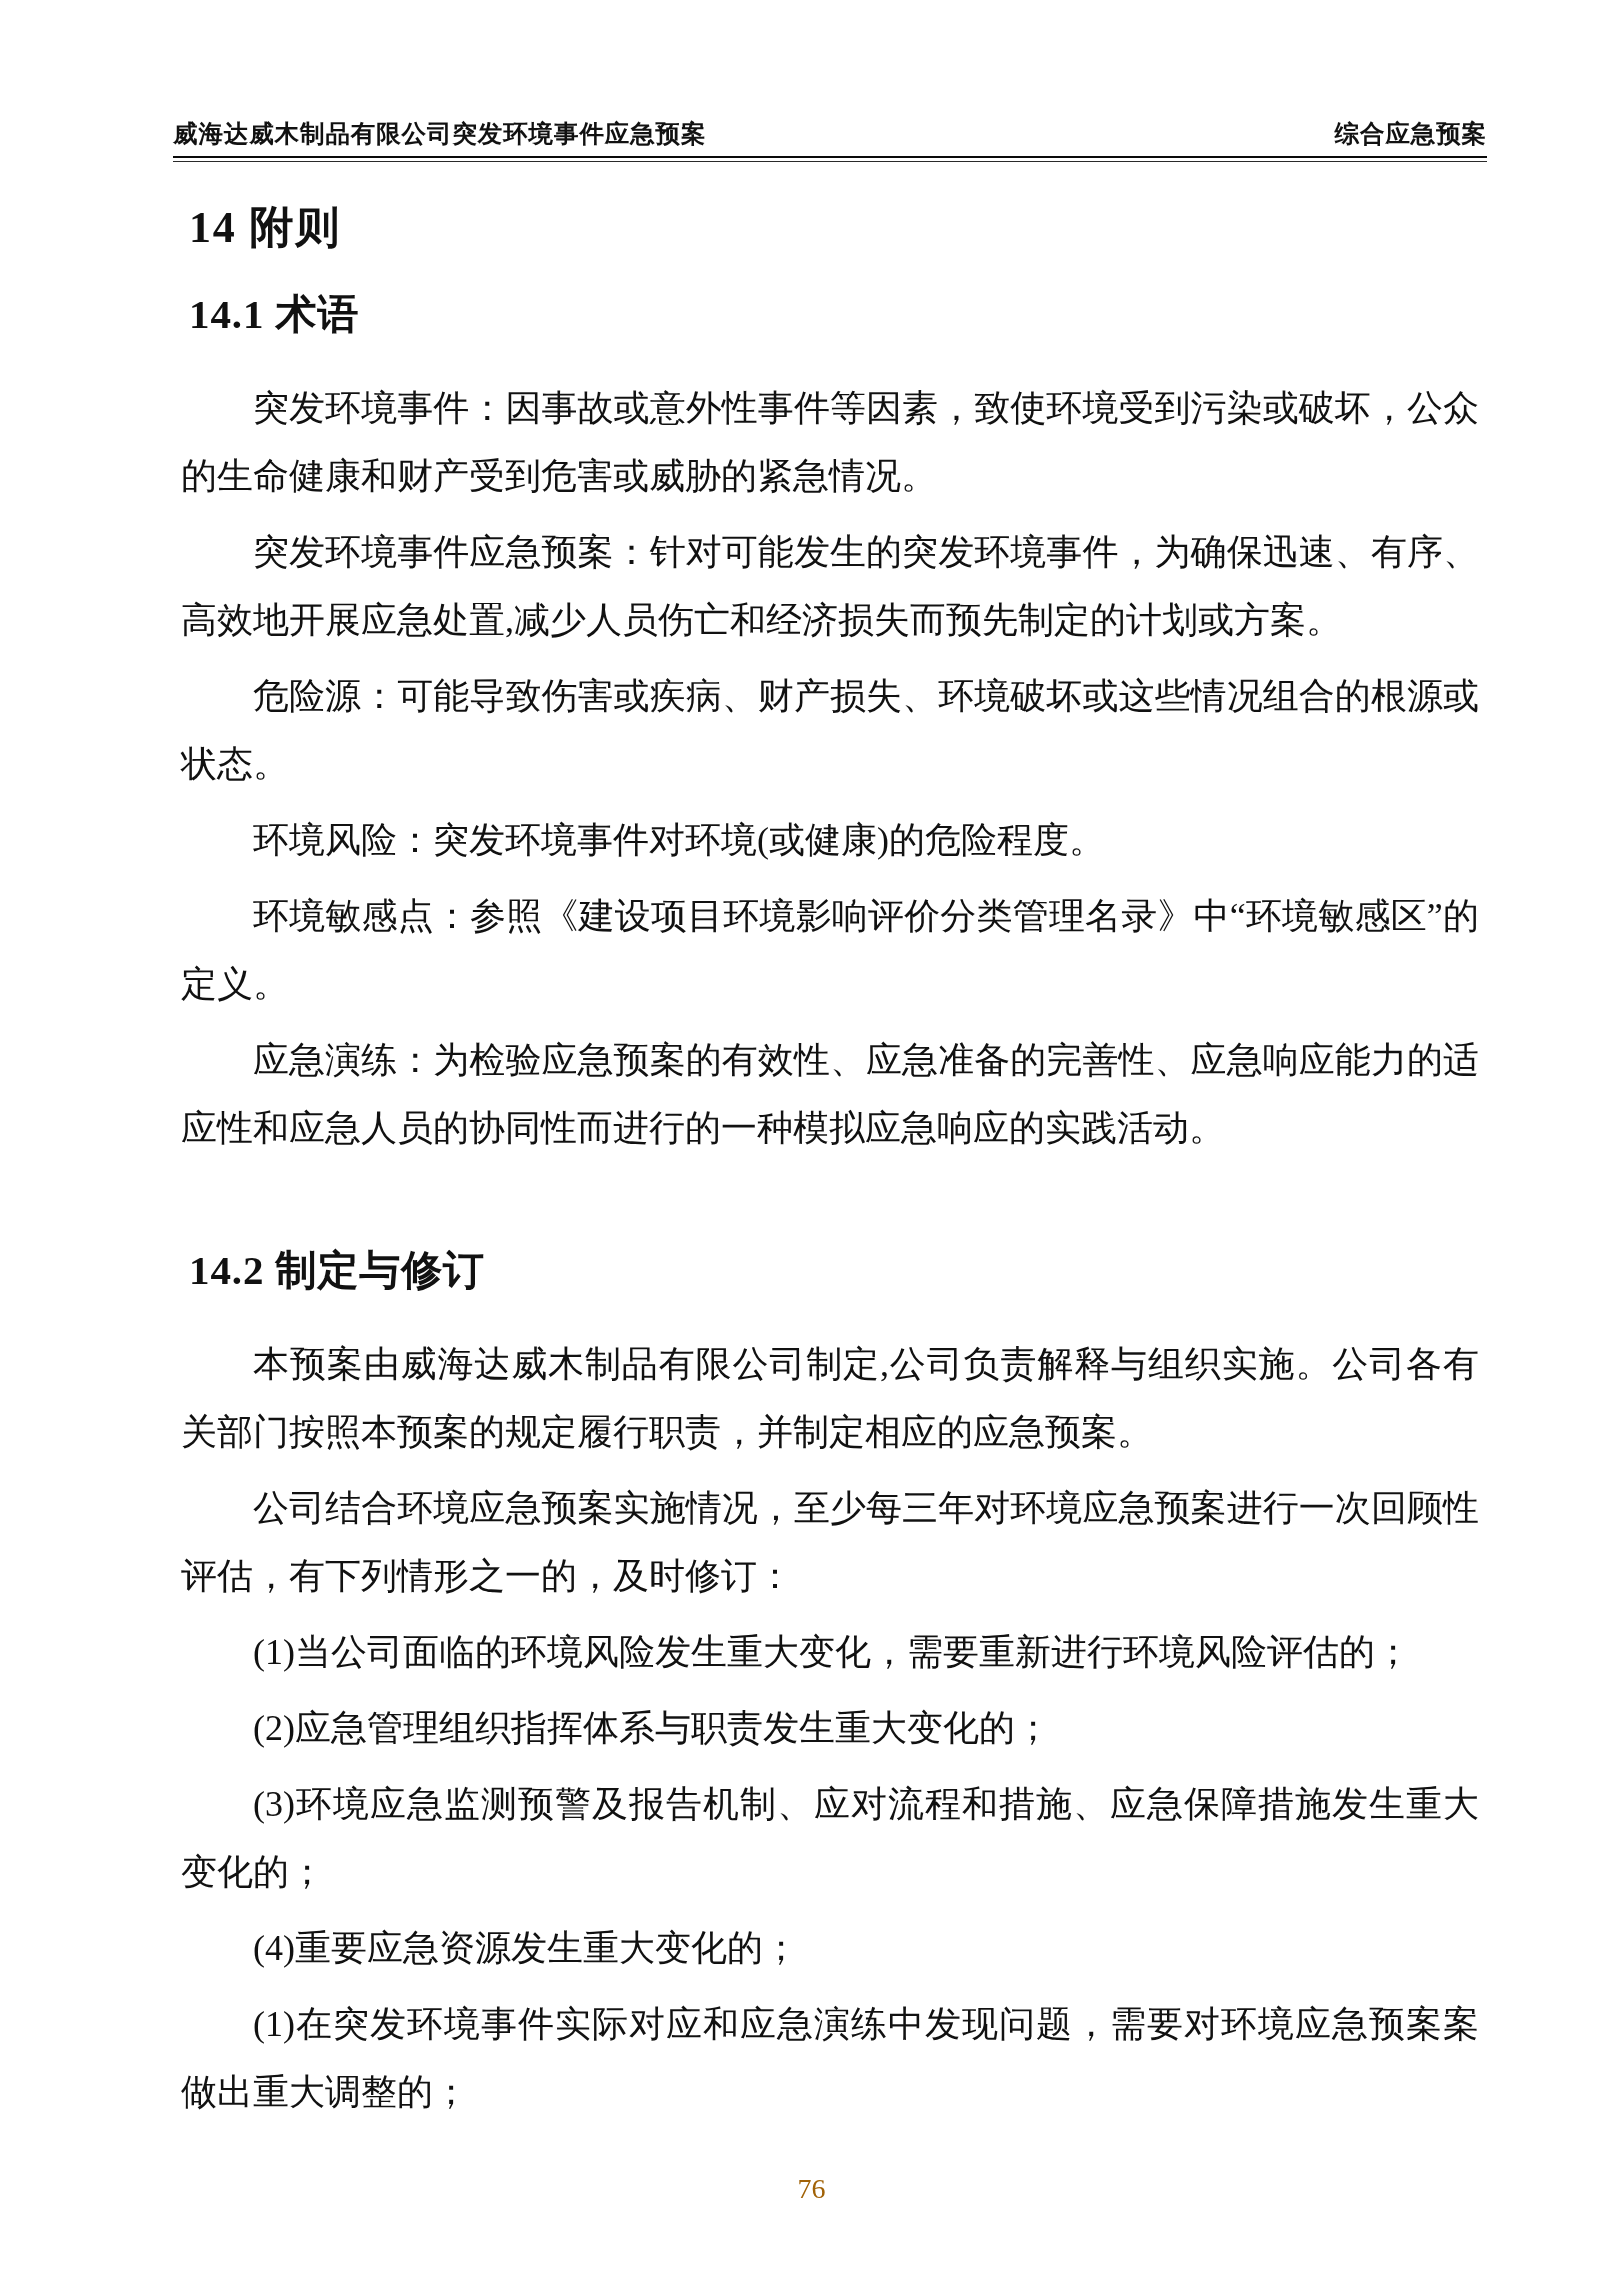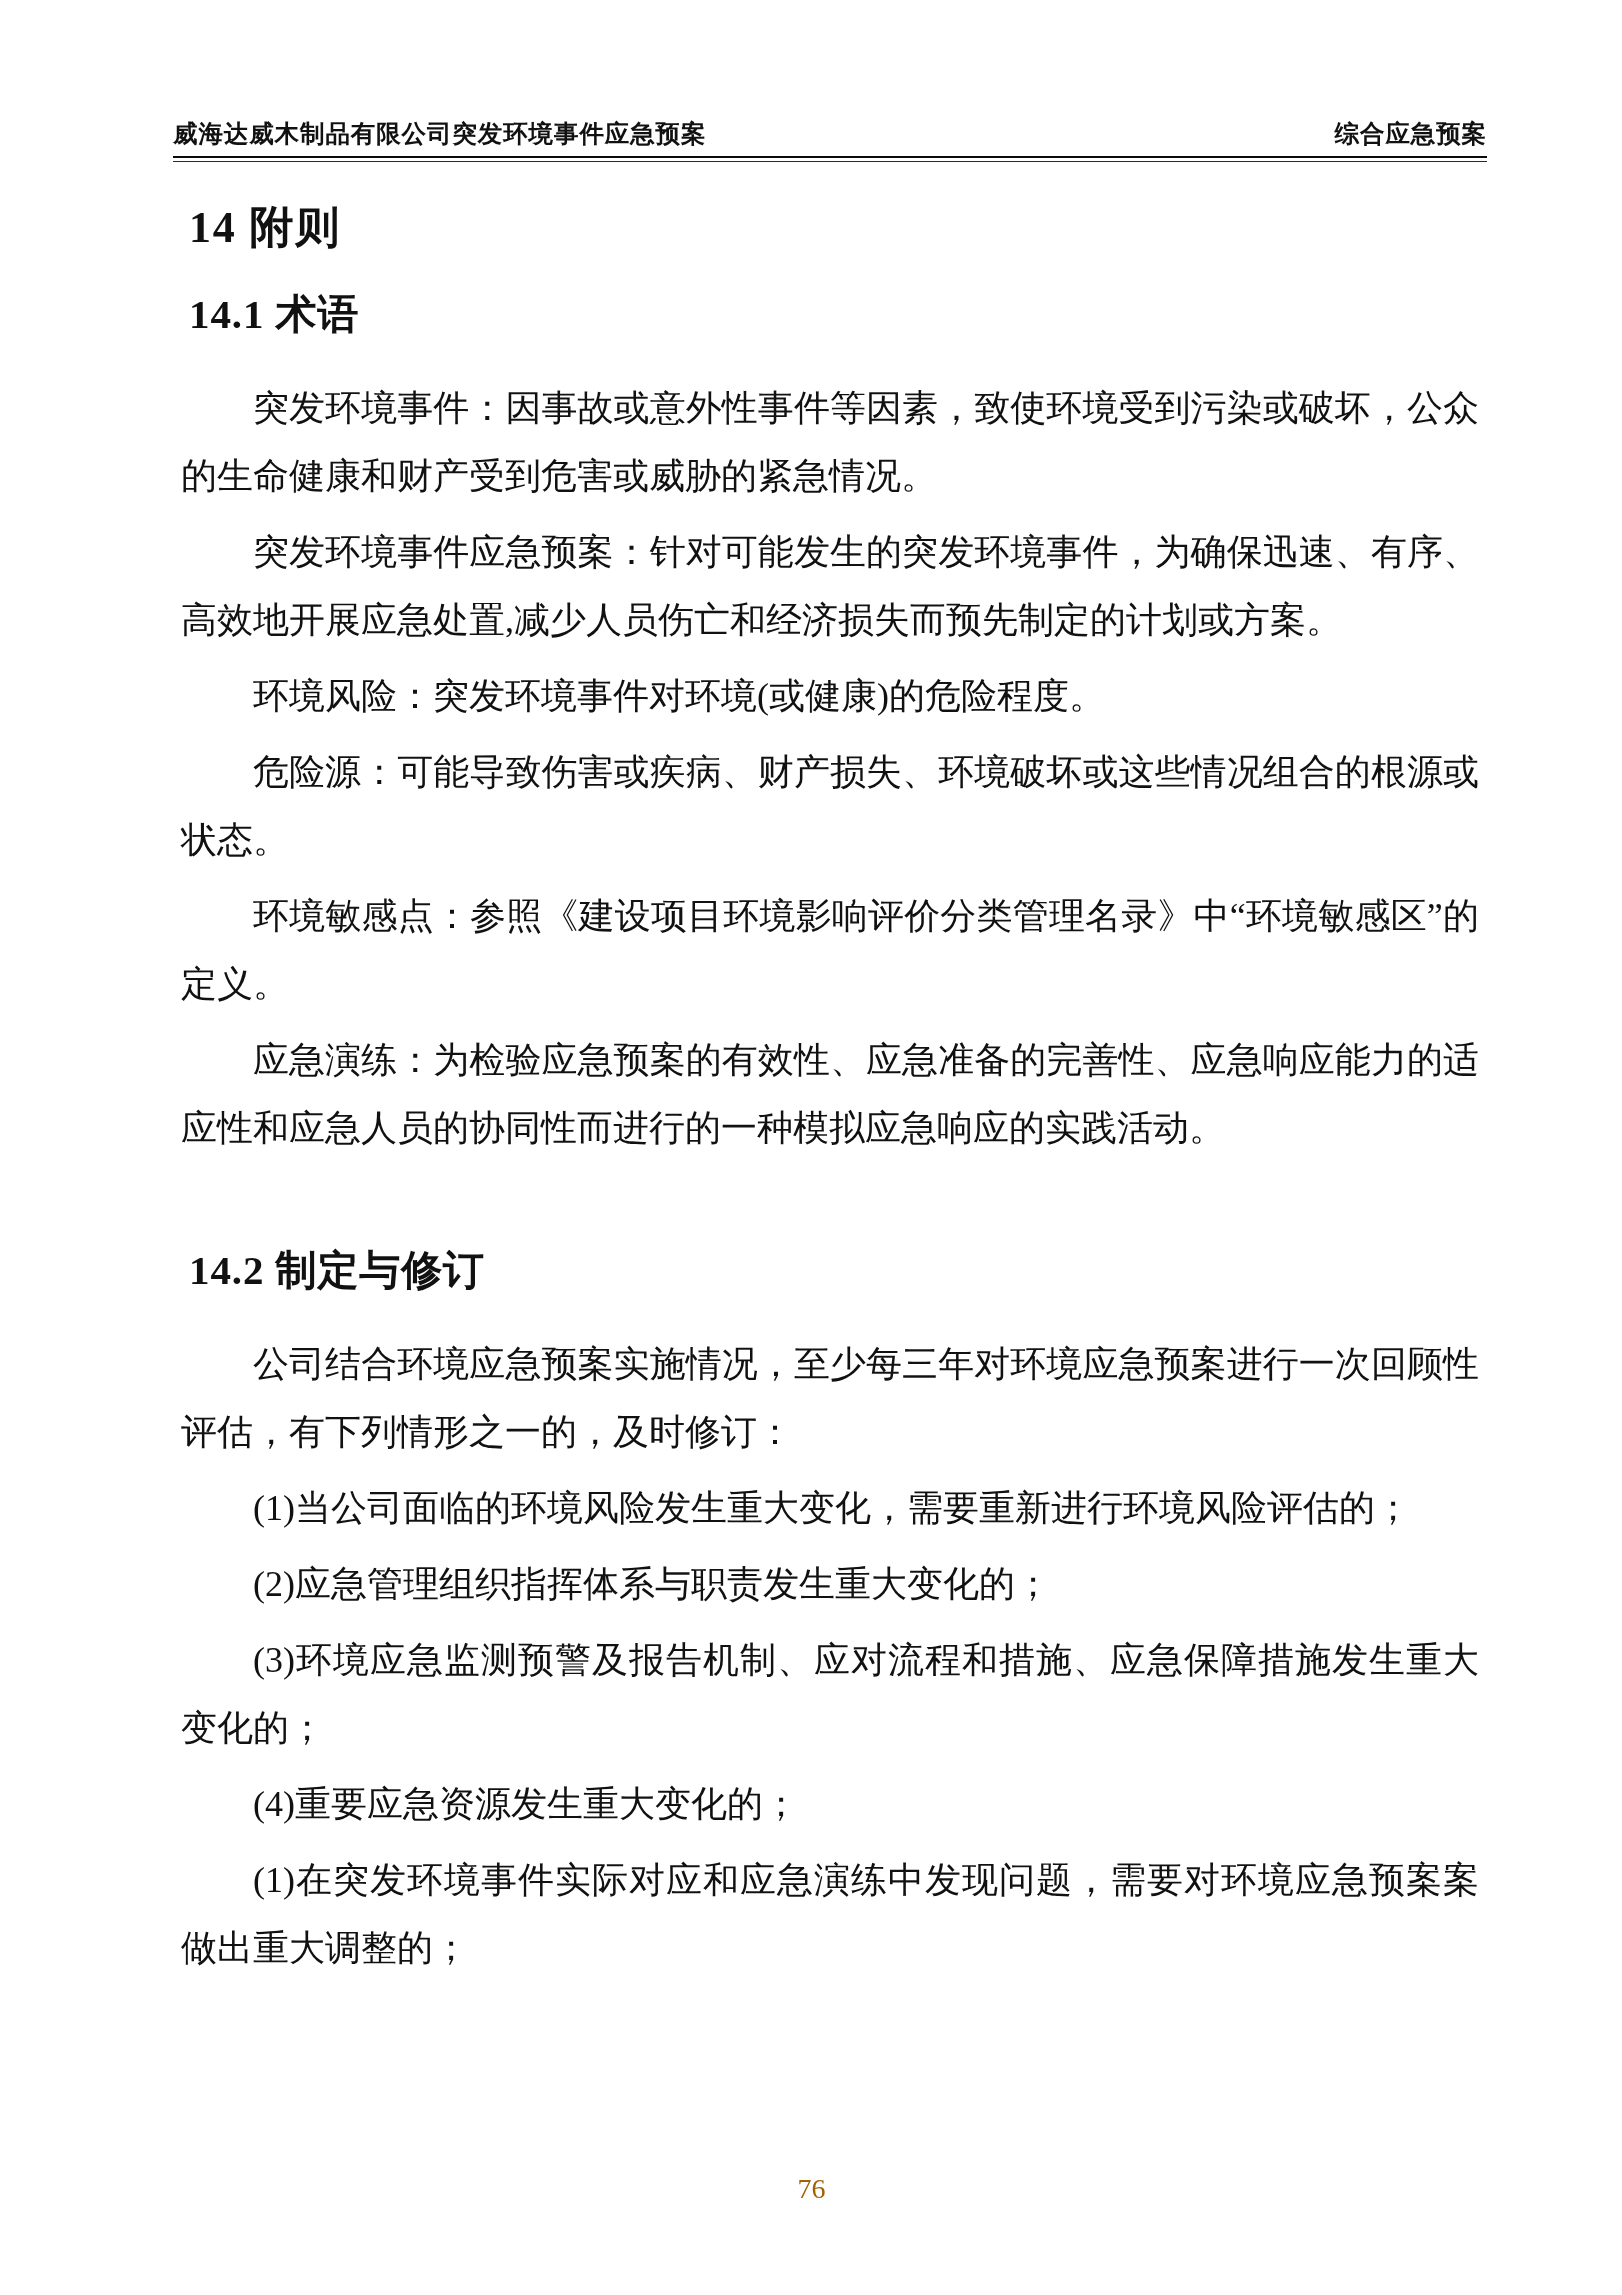--- a/index.html
+++ b/index.html
@@ -83,29 +83,30 @@
   </div>
   <div class="header-rule"></div>
 
   <h1 class="chapter-title">14 附则</h1>
 
   <h2 class="section-title">14.1 术语</h2>
 
   <div class="para-block">
     <p class="body-p">突发环境事件：因事故或意外性事件等因素，致使环境受到污染或破坏，公众的生命健康和财产受到危害或威胁的紧急情况。</p>
     <p class="body-p">突发环境事件应急预案：针对可能发生的突发环境事件，为确保迅速、有序、高效地开展应急处置,减少人员伤亡和经济损失而预先制定的计划或方案。</p>
+    <p class="body-p">危险源：可能导致伤害或疾病、财产损失、环境破坏或这些情况组合的根源或状态。</p>
     <p class="body-p">环境风险：突发环境事件对环境(或健康)的危险程度。</p>
-    <p class="body-p">危险源：可能导致伤害或疾病、财产损失、环境破坏或这些情况组合的根源或状态。</p>
     <p class="body-p">环境敏感点：参照《建设项目环境影响评价分类管理名录》中“环境敏感区”的定义。</p>
     <p class="body-p">应急演练：为检验应急预案的有效性、应急准备的完善性、应急响应能力的适应性和应急人员的协同性而进行的一种模拟应急响应的实践活动。</p>
   </div>
 
   <h2 class="section-title second">14.2 制定与修订</h2>
 
   <div class="para-block">
+    <p class="body-p">本预案由威海达威木制品有限公司制定,公司负责解释与组织实施。公司各有关部门按照本预案的规定履行职责，并制定相应的应急预案。</p>
     <p class="body-p">公司结合环境应急预案实施情况，至少每三年对环境应急预案进行一次回顾性评估，有下列情形之一的，及时修订：</p>
     <p class="body-p">(1)当公司面临的环境风险发生重大变化，需要重新进行环境风险评估的；</p>
     <p class="body-p">(2)应急管理组织指挥体系与职责发生重大变化的；</p>
     <p class="body-p">(3)环境应急监测预警及报告机制、应对流程和措施、应急保障措施发生重大变化的；</p>
     <p class="body-p">(4)重要应急资源发生重大变化的；</p>
     <p class="body-p">(1)在突发环境事件实际对应和应急演练中发现问题，需要对环境应急预案案做出重大调整的；</p>
   </div>
 
   <div class="page-footer">
     <span>76</span>

